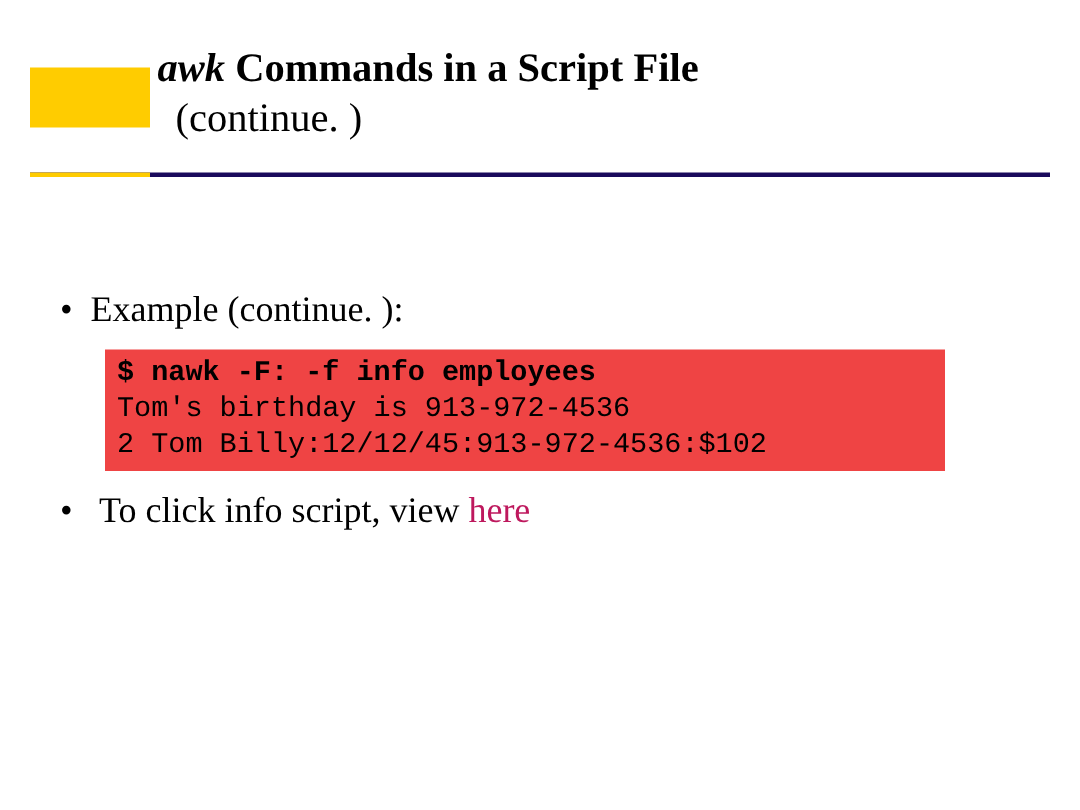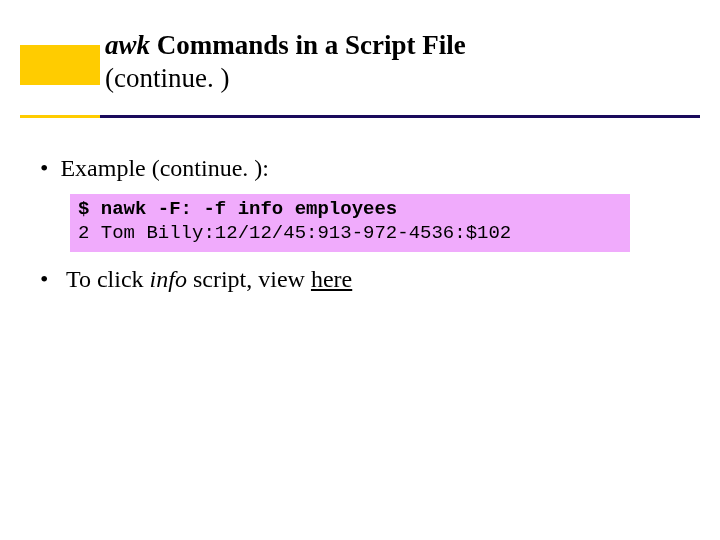--- a/index.html
+++ b/index.html
@@ -36,20 +36,21 @@
     font-weight: bold;
     text-align: right;
   }
   .title-line1 .awk {
     font-style: italic;
   }
   .title-line2 {
     font-size: 27px;
     color: #000;
     margin-top: 2px;
+    margin-left: 12px;
   }
   .hr {
     position: absolute;
     left: 0;
     top: 95px;
     width: 680px;
     height: 3px;
     background: #1a0a5c;
   }
   .hr::after {
@@ -65,54 +66,53 @@
     position: absolute;
     left: 30px;
     top: 155px;
     width: 660px;
   }
   .bullet {
     font-size: 24px;
     color: #000;
     margin-left: 10px;
     margin-bottom: 12px;
+    margin-top: 39px;
   }
   .bullet::before {
     content: "•";
     margin-right: 12px;
   }
   .codebox {
     margin-left: 40px;
     margin-bottom: 14px;
-    background: #f0abfc;
+    background: #ef4444;
     padding: 4px 8px 6px 8px;
     width: 560px;
     font-family: "Courier New", Courier, monospace;
     font-size: 19px;
     line-height: 1.25;
     color: #000;
   }
   .codebox .cmd {
     font-weight: bold;
   }
   .bullet2 {
     font-size: 24px;
     color: #000;
     margin-left: 10px;
   }
   .bullet2::before {
     content: "•";
     margin-right: 12px;
   }
   .bullet2 .info-word {
-    font-style: italic;
   }
   .bullet2 .here-link {
-    color: #000000;
-    text-decoration: underline;
+    color: #be185d;
     cursor: pointer;
   }
 </style>
 </head>
 <body>
 
 <div class="header-block">
   <div class="yellow-box"></div>
   <div class="title-wrap">
     <div class="title-line1">
@@ -121,19 +121,20 @@
     <div class="title-line2">(continue. )</div>
   </div>
   <div class="hr"></div>
 </div>
 
 <div class="content">
   <div class="bullet">Example (continue. ):</div>
 
   <div class="codebox">
     <div class="cmd">$ nawk -F: -f info employees</div>
+    <div>Tom's birthday is 913-972-4536</div>
     <div>2 Tom Billy:12/12/45:913-972-4536:$102</div>
   </div>
 
   <div class="bullet2">
     <span>To click </span><span class="info-word">info</span><span> script, view </span><span class="here-link">here</span>
   </div>
 </div>
 
 </body></html>

